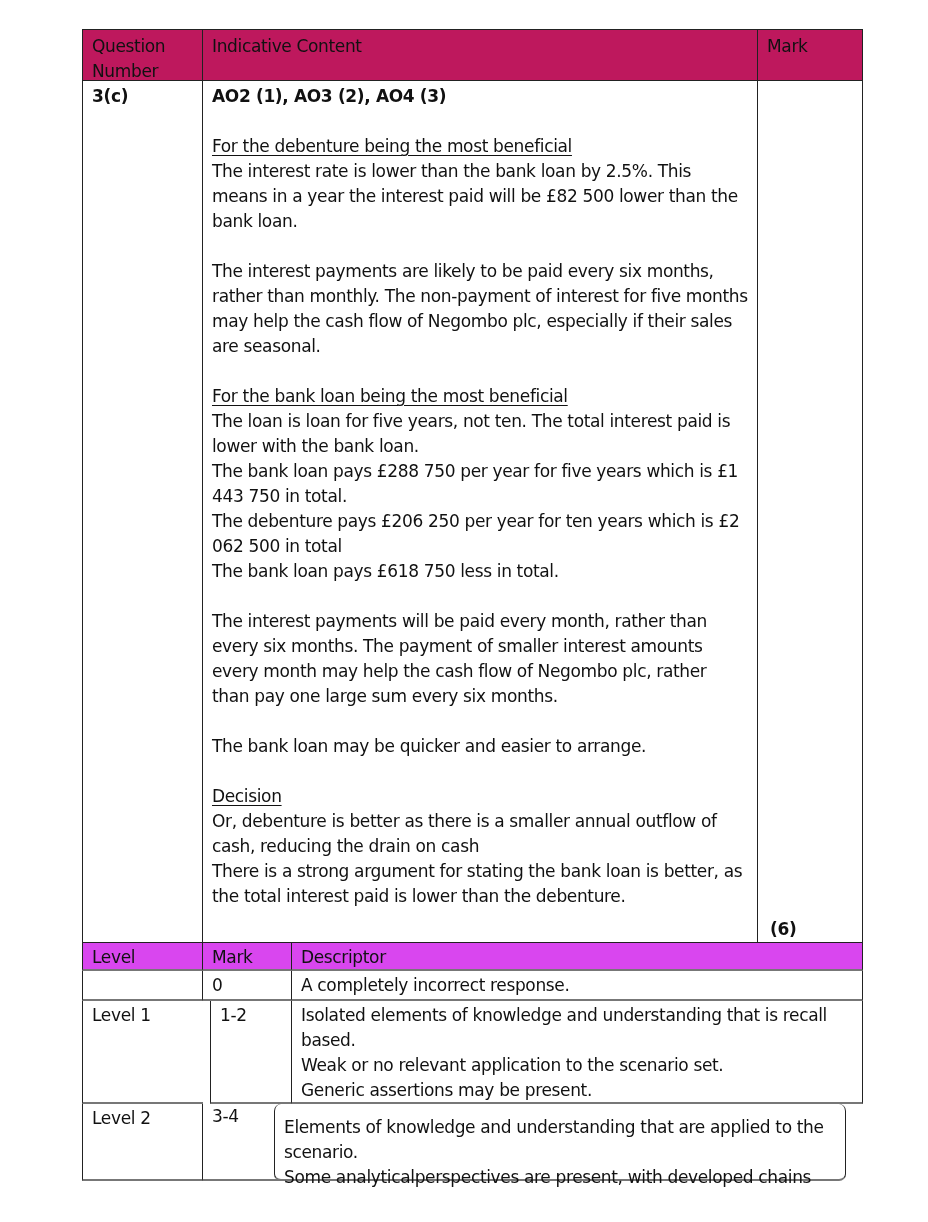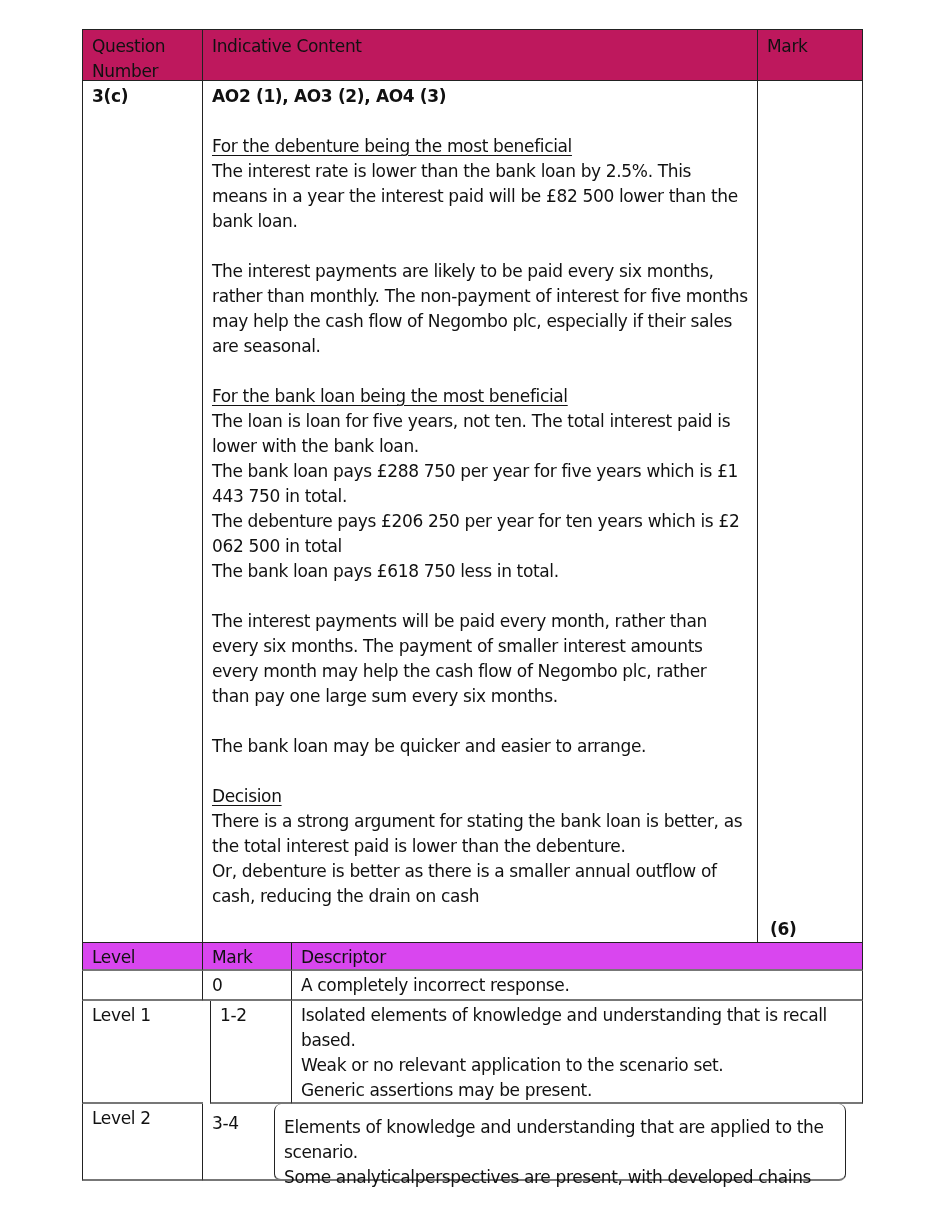--- a/index.html
+++ b/index.html
@@ -44,22 +44,22 @@
     <p class="para">The loan is loan for five years, not ten.  The total interest paid is lower with the bank loan.</p>
     <p class="para">The bank loan pays £288 750 per year for five years which is £1 443 750 in total.</p>
     <p class="para">The debenture pays £206 250 per year for ten years which is £2 062 500 in total</p>
     <p class="para">The bank loan pays £618 750 less in total.</p>
     <div class="gap"></div>
     <p class="para">The interest payments will be paid every month, rather than every six months. The payment of smaller interest amounts every month may help the cash flow of Negombo plc, rather than pay one large sum every six months.</p>
     <div class="gap"></div>
     <p class="para">The bank loan may be quicker and easier to arrange.</p>
     <div class="gap"></div>
     <p class="para u">Decision</p>
+    <p class="para">Or, debenture is better as there is a smaller annual outflow of cash, reducing the drain on cash</p>
     <p class="para">There is a strong argument for stating the bank loan is better, as the total interest paid is lower than the debenture.</p>
-    <p class="para">Or, debenture is better as there is a smaller annual outflow of cash, reducing the drain on cash</p>
   </div>
   <div class="cell b" style="left:757px; top:80px; width:106px; height:863px;">
     <span class="bold" style="position:absolute; left:12px; bottom:0px;">(6)</span>
   </div>
 </div>
 
 <div>
   <div class="cell hdr2" style="left:82px; top:942px; width:121px; height:29px; padding-top:2px; border-left:1px solid #222; border-bottom:2px solid #777; border-top:1px solid #222;">
     <span>Level</span>
   </div>
@@ -88,20 +88,20 @@
   </div>
   <div class="cell" style="left:291px; top:1001px; width:572px; height:103px; padding-top:2px; border-left:1px solid #222; border-right:1px solid #222; border-bottom:2px solid #777;">
     <p class="para">Isolated elements of knowledge and understanding that is recall based.</p>
     <p class="para">Weak or no relevant application to the scenario set.</p>
     <p class="para">Generic assertions may be present.</p>
   </div>
 
   <div class="cell" style="left:82px; top:1104px; width:121px; height:77px; padding-top:2px; border-left:1px solid #222; border-bottom:2px solid #777;">
     <span>Level 2</span>
   </div>
-  <div class="cell" style="left:202px; top:1104px; width:90px; height:77px; padding-top:7px; border-left:1px solid #222; border-bottom:2px solid #777;">
+  <div class="cell" style="left:202px; top:1104px; width:90px; height:77px; padding-top:0; border-left:1px solid #222; border-bottom:2px solid #777;">
     <span>3-4</span>
   </div>
   <div class="cell" style="left:274px; top:1104px; width:572px; height:77px; padding-top:11px; border-left:1px solid #222; border-right:1px solid #222; border-bottom:2px solid #777;border-radius:7px;">
     <p class="para">Elements of knowledge and understanding that are applied to the scenario.</p>
     <p class="para">Some analyticalperspectives are present, with developed chains</p>
   </div>
 </div>
 
 </body></html>

